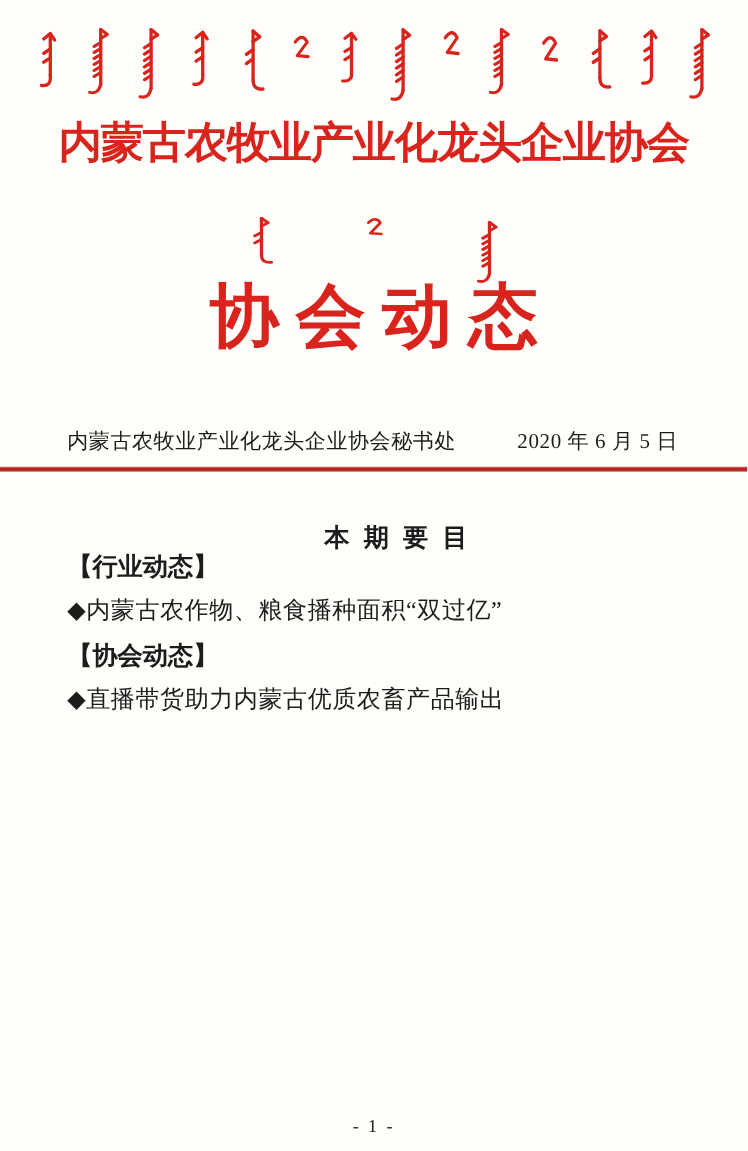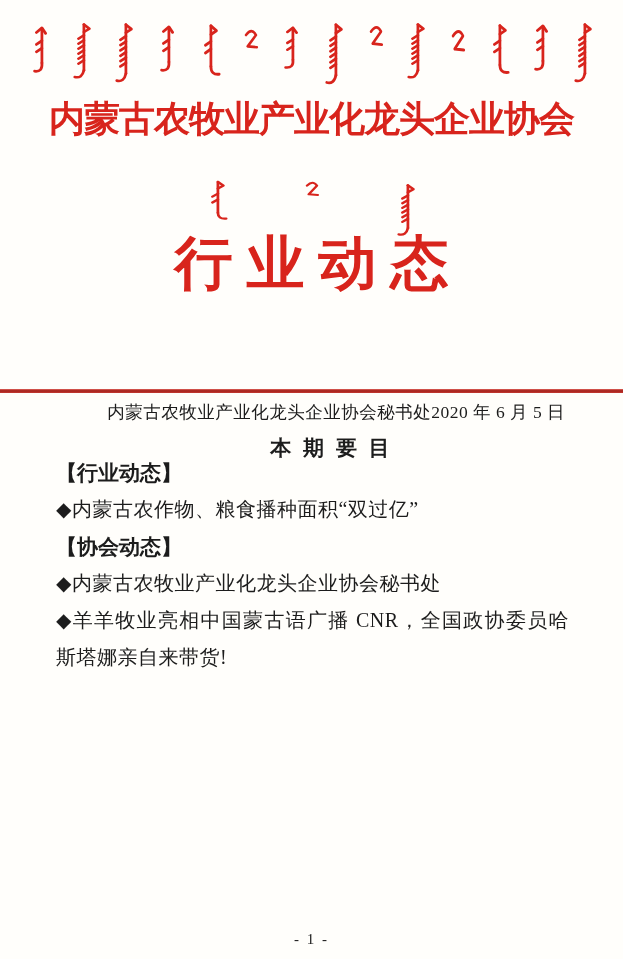--- a/index.html
+++ b/index.html
@@ -32,22 +32,22 @@
     font-family:"Liberation Serif","DejaVu Serif",serif;
   }
   .bulletin-title .lsfix { letter-spacing:14px; margin-right:-14px; }
   
   .issue-line {
     position:absolute; top:311px; left:0; width:100%;
     text-align:center; font-size:21px; font-weight:bold; letter-spacing:1px;
   }
   .pub-row {
     position:absolute; top:355px; left:56px; right:58px;
-    display:flex; justify-content:flex-end; align-items:baseline;
-    font-size:17.5px; letter-spacing:0.5px;margin-top:45px;
+    display:flex; justify-content:space-between; align-items:baseline;
+    font-size:17.5px; letter-spacing:0.5px;
   }
   .red-rule {
     position:absolute; top:389px; left:0; width:100%; height:4px;
     background:linear-gradient(to bottom,#e2635b 0%,#a21f1a 45%,#c43a33 100%);
   }
   
   .toc-heading {
     position:absolute; top:434px; left:0; width:100%;
     text-align:center; font-size:21px; font-weight:bold; letter-spacing:3px;
     font-family:"Liberation Sans","DejaVu Sans",sans-serif;
@@ -163,36 +163,35 @@
       </svg>
     <svg class="mg" width="20" height="20" viewBox="0 0 24 30" preserveAspectRatio="none" style="margin-top:4px">
         <use href="#mg-short"></use>
       </svg>
     <svg class="mg" width="22" height="56" viewBox="0 0 24 72" preserveAspectRatio="none" style="margin-top:6px">
         <use href="#mg-tall"></use>
       </svg>
   </div>
 
   <div class="bulletin-title">
-    <span class="lsfix">行业动态</span>
+    <span class="lsfix">协会动态</span>
   </div>
 
 
   <div class="pub-row">
     <span>内蒙古农牧业产业化龙头企业协会秘书处</span>
     <span>2020 年 6 月 5 日</span>
   </div>
 
   <div class="red-rule"></div>
 
   <div class="toc-heading">本 期 要 目</div>
 
   <div class="toc-body">
     <p class="sec">【行业动态】</p>
     <p class="item">◆内蒙古农作物、粮食播种面积“双过亿”</p>
     <p class="sec">【协会动态】</p>
-    <p class="item">◆内蒙古农牧业产业化龙头企业协会秘书处</p>
-    <p class="item">◆羊羊牧业亮相中国蒙古语广播 CNR，全国政协委员哈斯塔娜亲自来带货!</p>
+    <p class="item">◆直播带货助力内蒙古优质农畜产品输出</p>
   </div>
 
   <div class="page-num">- 1 -</div>
 
 </div>
 
 </body></html>

